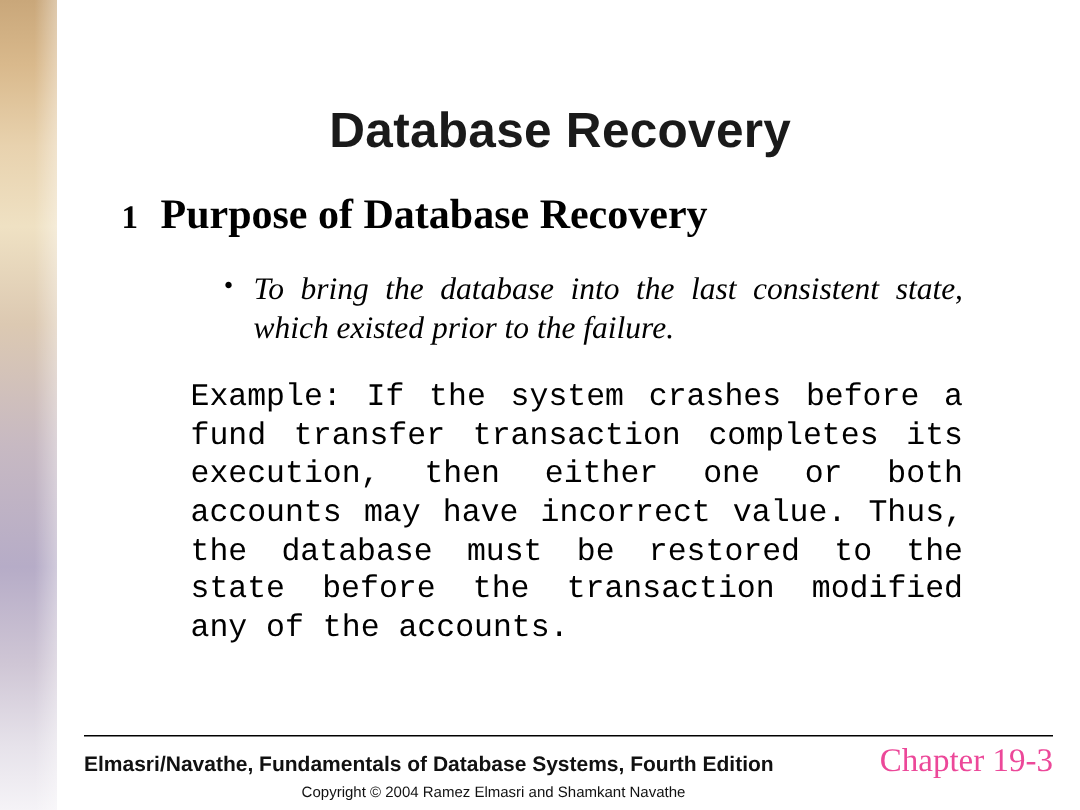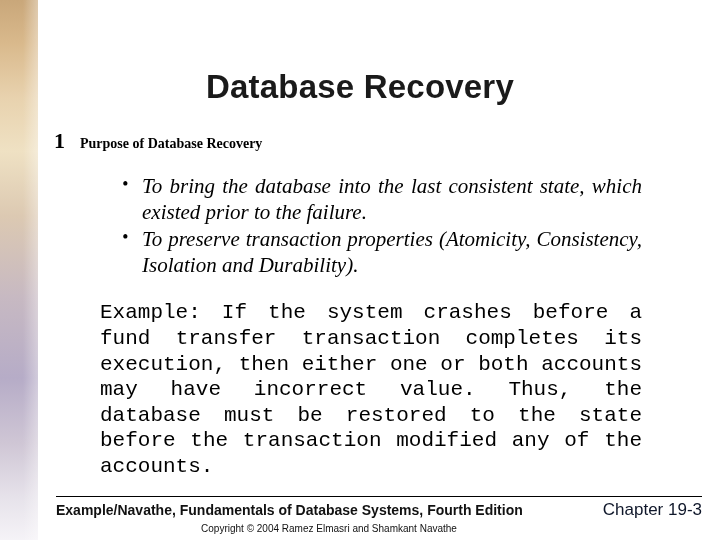--- a/index.html
+++ b/index.html
@@ -10,20 +10,21 @@
     font-family: "Times New Roman", Times, serif;
     background: #ffffff;
     overflow: hidden;
     position: relative;
   }
   .slide {
     position: relative;
     width: 720px;
     height: 540px;
     box-sizing: border-box;
+    padding-left: 27px;
   }
   .bg-strip {
     position: absolute;
     left: 0;
     top: 0;
     width: 38px;
     height: 540px;
     background: linear-gradient(to bottom,
       #c9a77a 0%,
       #d9b98c 8%,
@@ -69,21 +70,21 @@
     margin-left: 4px;
     margin-bottom: 20px;
   }
   .sec-num {
     font-weight: bold;
     font-size: 22px;
     width: 26px;
   }
   .sec-title {
     font-weight: bold;
-    font-size: 14px;
+    font-size: 28px;
   }
   .bullets {
     margin: 0 28px 0 72px;
   }
   .bullet {
     position: relative;
     font-size: 21px;
     line-height: 1.22;
     text-align: justify;
     text-justify: inter-word;
@@ -124,23 +125,23 @@
     justify-content: space-between;
     align-items: baseline;
     font-family: Arial, Helvetica, sans-serif;
   }
   .book {
     font-size: 14px;
     font-weight: bold;
     color: #111;
   }
   .page {
-    font-family: Liberation Sans, sans-serif;
-    font-size: 17px;
-    color: #0f172a;
+    font-family: Liberation Serif, serif;
+    font-size: 22px;
+    color: #ec4899;
   }
   .copy {
     font-family: Arial, Helvetica, sans-serif;
     font-size: 10px;
     text-align: center;
     color: #111;
     margin-top: 3px;
     margin-right: 100px;
   }
 </style>
@@ -154,27 +155,26 @@
   <div class="content">
     <div class="title">Database Recovery</div>
 
     <div class="section">
       <div class="sec-num">1</div>
       <div class="sec-title">Purpose of Database Recovery</div>
     </div>
 
     <div class="bullets">
       <div class="bullet">To bring the database into the last consistent state, which existed prior to the failure.</div>
-      <div class="bullet">To preserve transaction properties (Atomicity, Consistency, Isolation and Durability).</div>
     </div>
 
     <div class="example">Example:  If the system crashes before a fund transfer transaction completes its execution, then either one or both accounts may have incorrect value.  Thus, the database must be restored to the state before the transaction modified any of the accounts.</div>
   </div>
 
   <div class="footer">
     <div class="hr"></div>
     <div class="footer-row">
-      <span class="book">Example/Navathe, Fundamentals of Database Systems, Fourth Edition</span>
+      <span class="book">Elmasri/Navathe, Fundamentals of Database Systems, Fourth Edition</span>
       <span class="page">Chapter 19-3</span>
     </div>
     <div class="copy">Copyright © 2004 Ramez Elmasri and Shamkant Navathe</div>
   </div>
 </div>
 
 </body></html>

